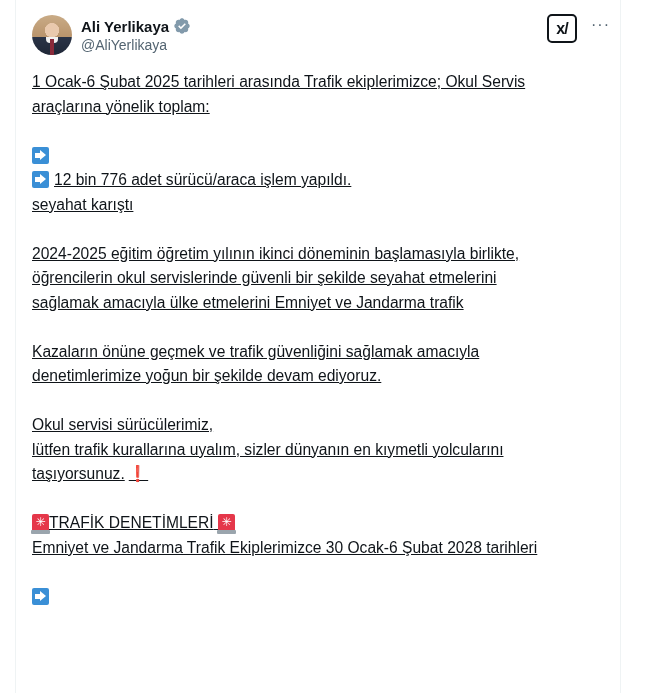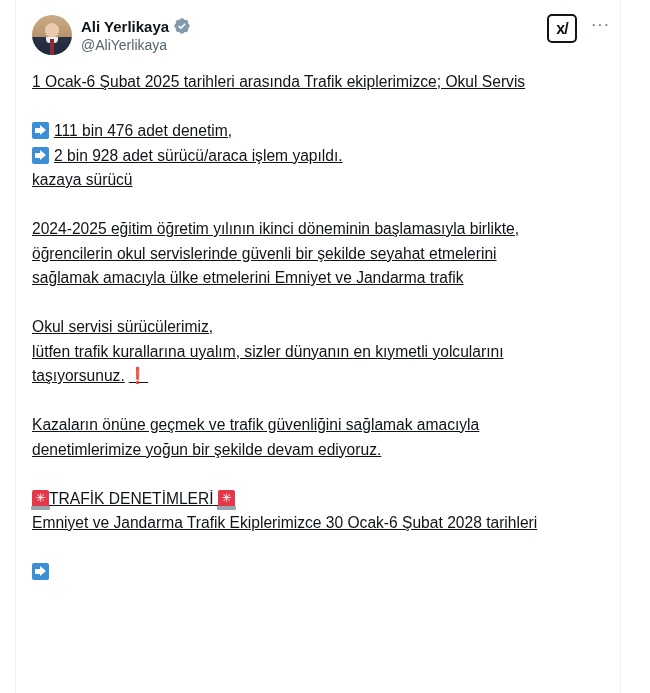--- a/index.html
+++ b/index.html
@@ -60,43 +60,44 @@
     </div>
     <div class="more-btn">
       <span>···</span>
     </div>
   </div>
 </div>
 
 <div class="tweet-body">
   <div class="para">
     <span class="line">1 Ocak-6 Şubat 2025 tarihleri arasında Trafik ekiplerimizce; Okul Servis</span>
+    <span class="line">araçlarına yönelik toplam:</span>
   </div>
 
   <div class="para">
-    <span class="line"><span class="emoji-arrow"></span><span>111 bin 476 adet denetim,</span></span>
-    <span class="line"><span class="emoji-arrow"></span><span>2 bin 928 adet sürücü/araca işlem yapıldı.</span></span>
-    <span class="line">kazaya sürücü</span>
+    <span class="line"><span class="emoji-arrow"></span></span>
+    <span class="line"><span class="emoji-arrow"></span><span>12 bin 776 adet sürücü/araca işlem yapıldı.</span></span>
+    <span class="line">seyahat karıştı</span>
   </div>
 
   <div class="para">
     <span class="line">2024-2025 eğitim öğretim yılının ikinci döneminin başlamasıyla birlikte,</span>
     <span class="line">öğrencilerin okul servislerinde güvenli bir şekilde seyahat etmelerini</span>
     <span class="line">sağlamak amacıyla ülke etmelerini Emniyet ve Jandarma trafik</span>
   </div>
 
   <div class="para">
+    <span class="line">Kazaların önüne geçmek ve trafik güvenliğini sağlamak amacıyla</span>
+    <span class="line">denetimlerimize yoğun bir şekilde devam ediyoruz.</span>
+  </div>
+
+  <div class="para">
     <span class="line">Okul servisi sürücülerimiz,</span>
     <span class="line">lütfen trafik kurallarına uyalım, sizler dünyanın en kıymetli yolcularını</span>
     <span class="line"><span>taşıyorsunuz.</span><span class="emoji-exclaim">❗</span></span>
-  </div>
-
-  <div class="para">
-    <span class="line">Kazaların önüne geçmek ve trafik güvenliğini sağlamak amacıyla</span>
-    <span class="line">denetimlerimize yoğun bir şekilde devam ediyoruz.</span>
   </div>
 
   <div class="para">
     <span class="line"><span class="emoji-siren"><span class="burst">✳</span></span><span>TRAFİK DENETİMLERİ</span> <span class="emoji-siren"><span class="burst">✳</span></span></span>
     <span class="line">Emniyet ve Jandarma Trafik Ekiplerimizce 30 Ocak-6 Şubat 2028 tarihleri</span>
   </div>
 
   <div class="para">
     <span class="line"><span class="emoji-arrow"></span></span>
   </div>

